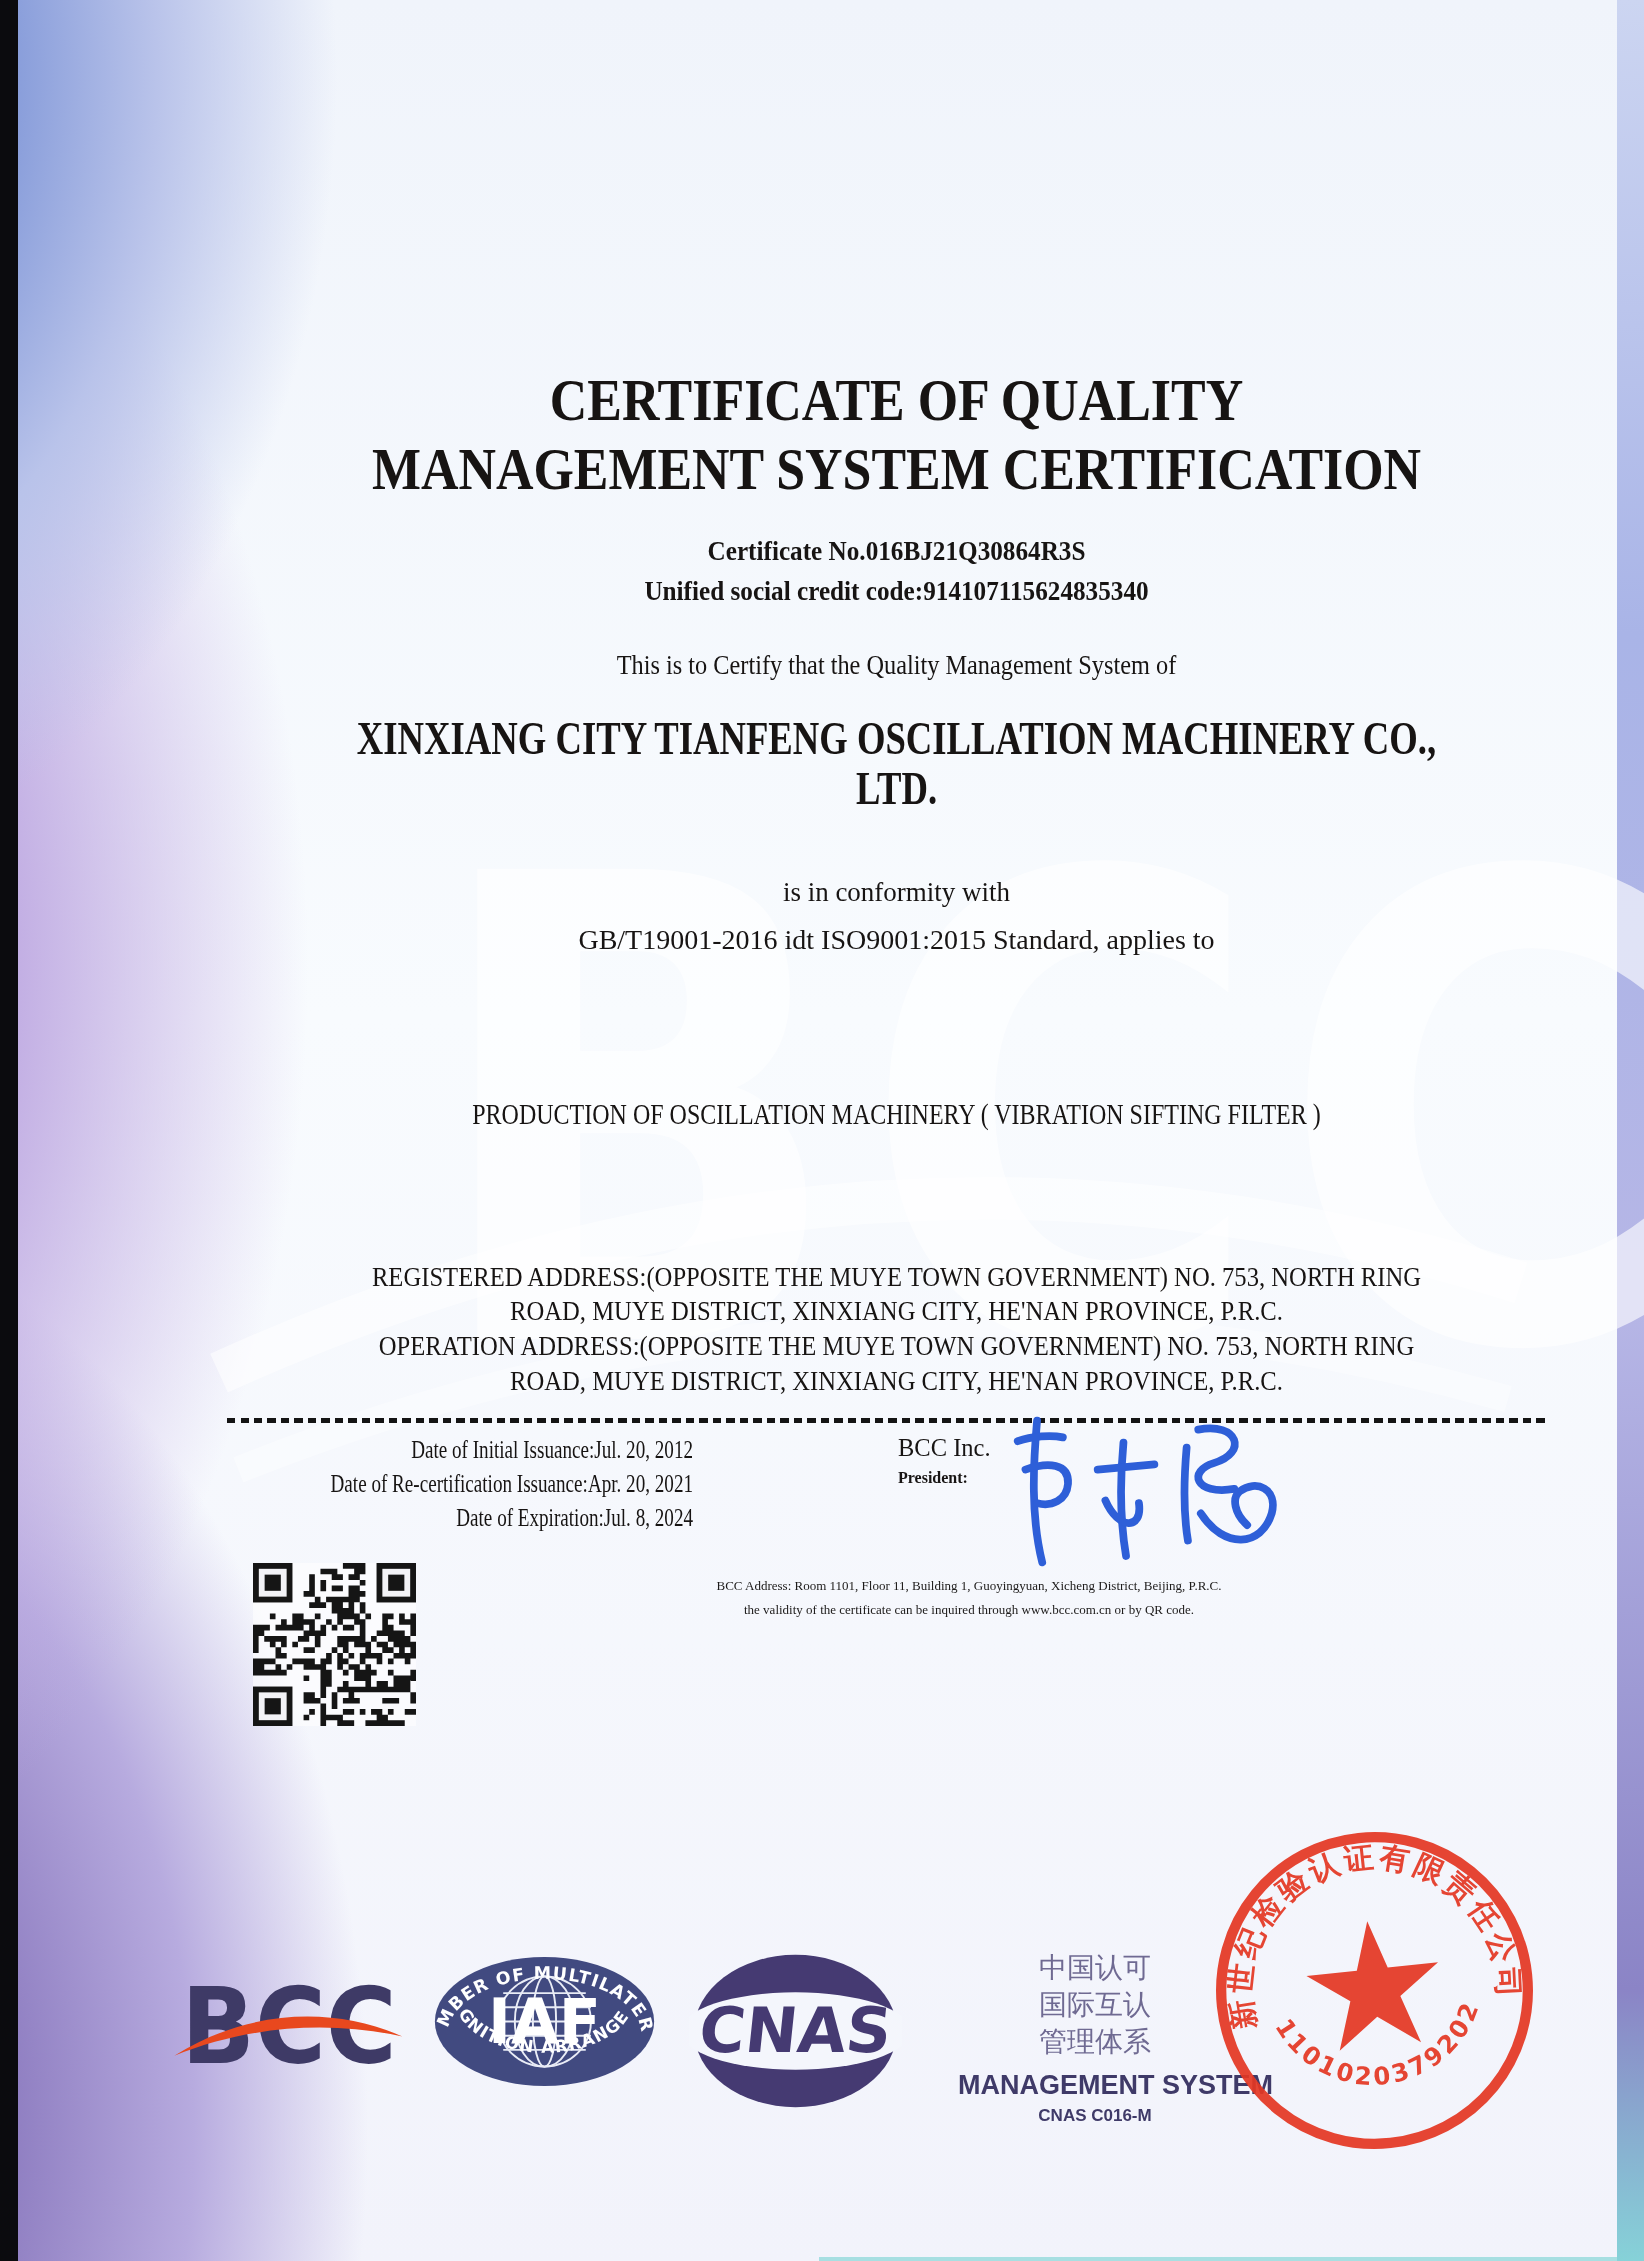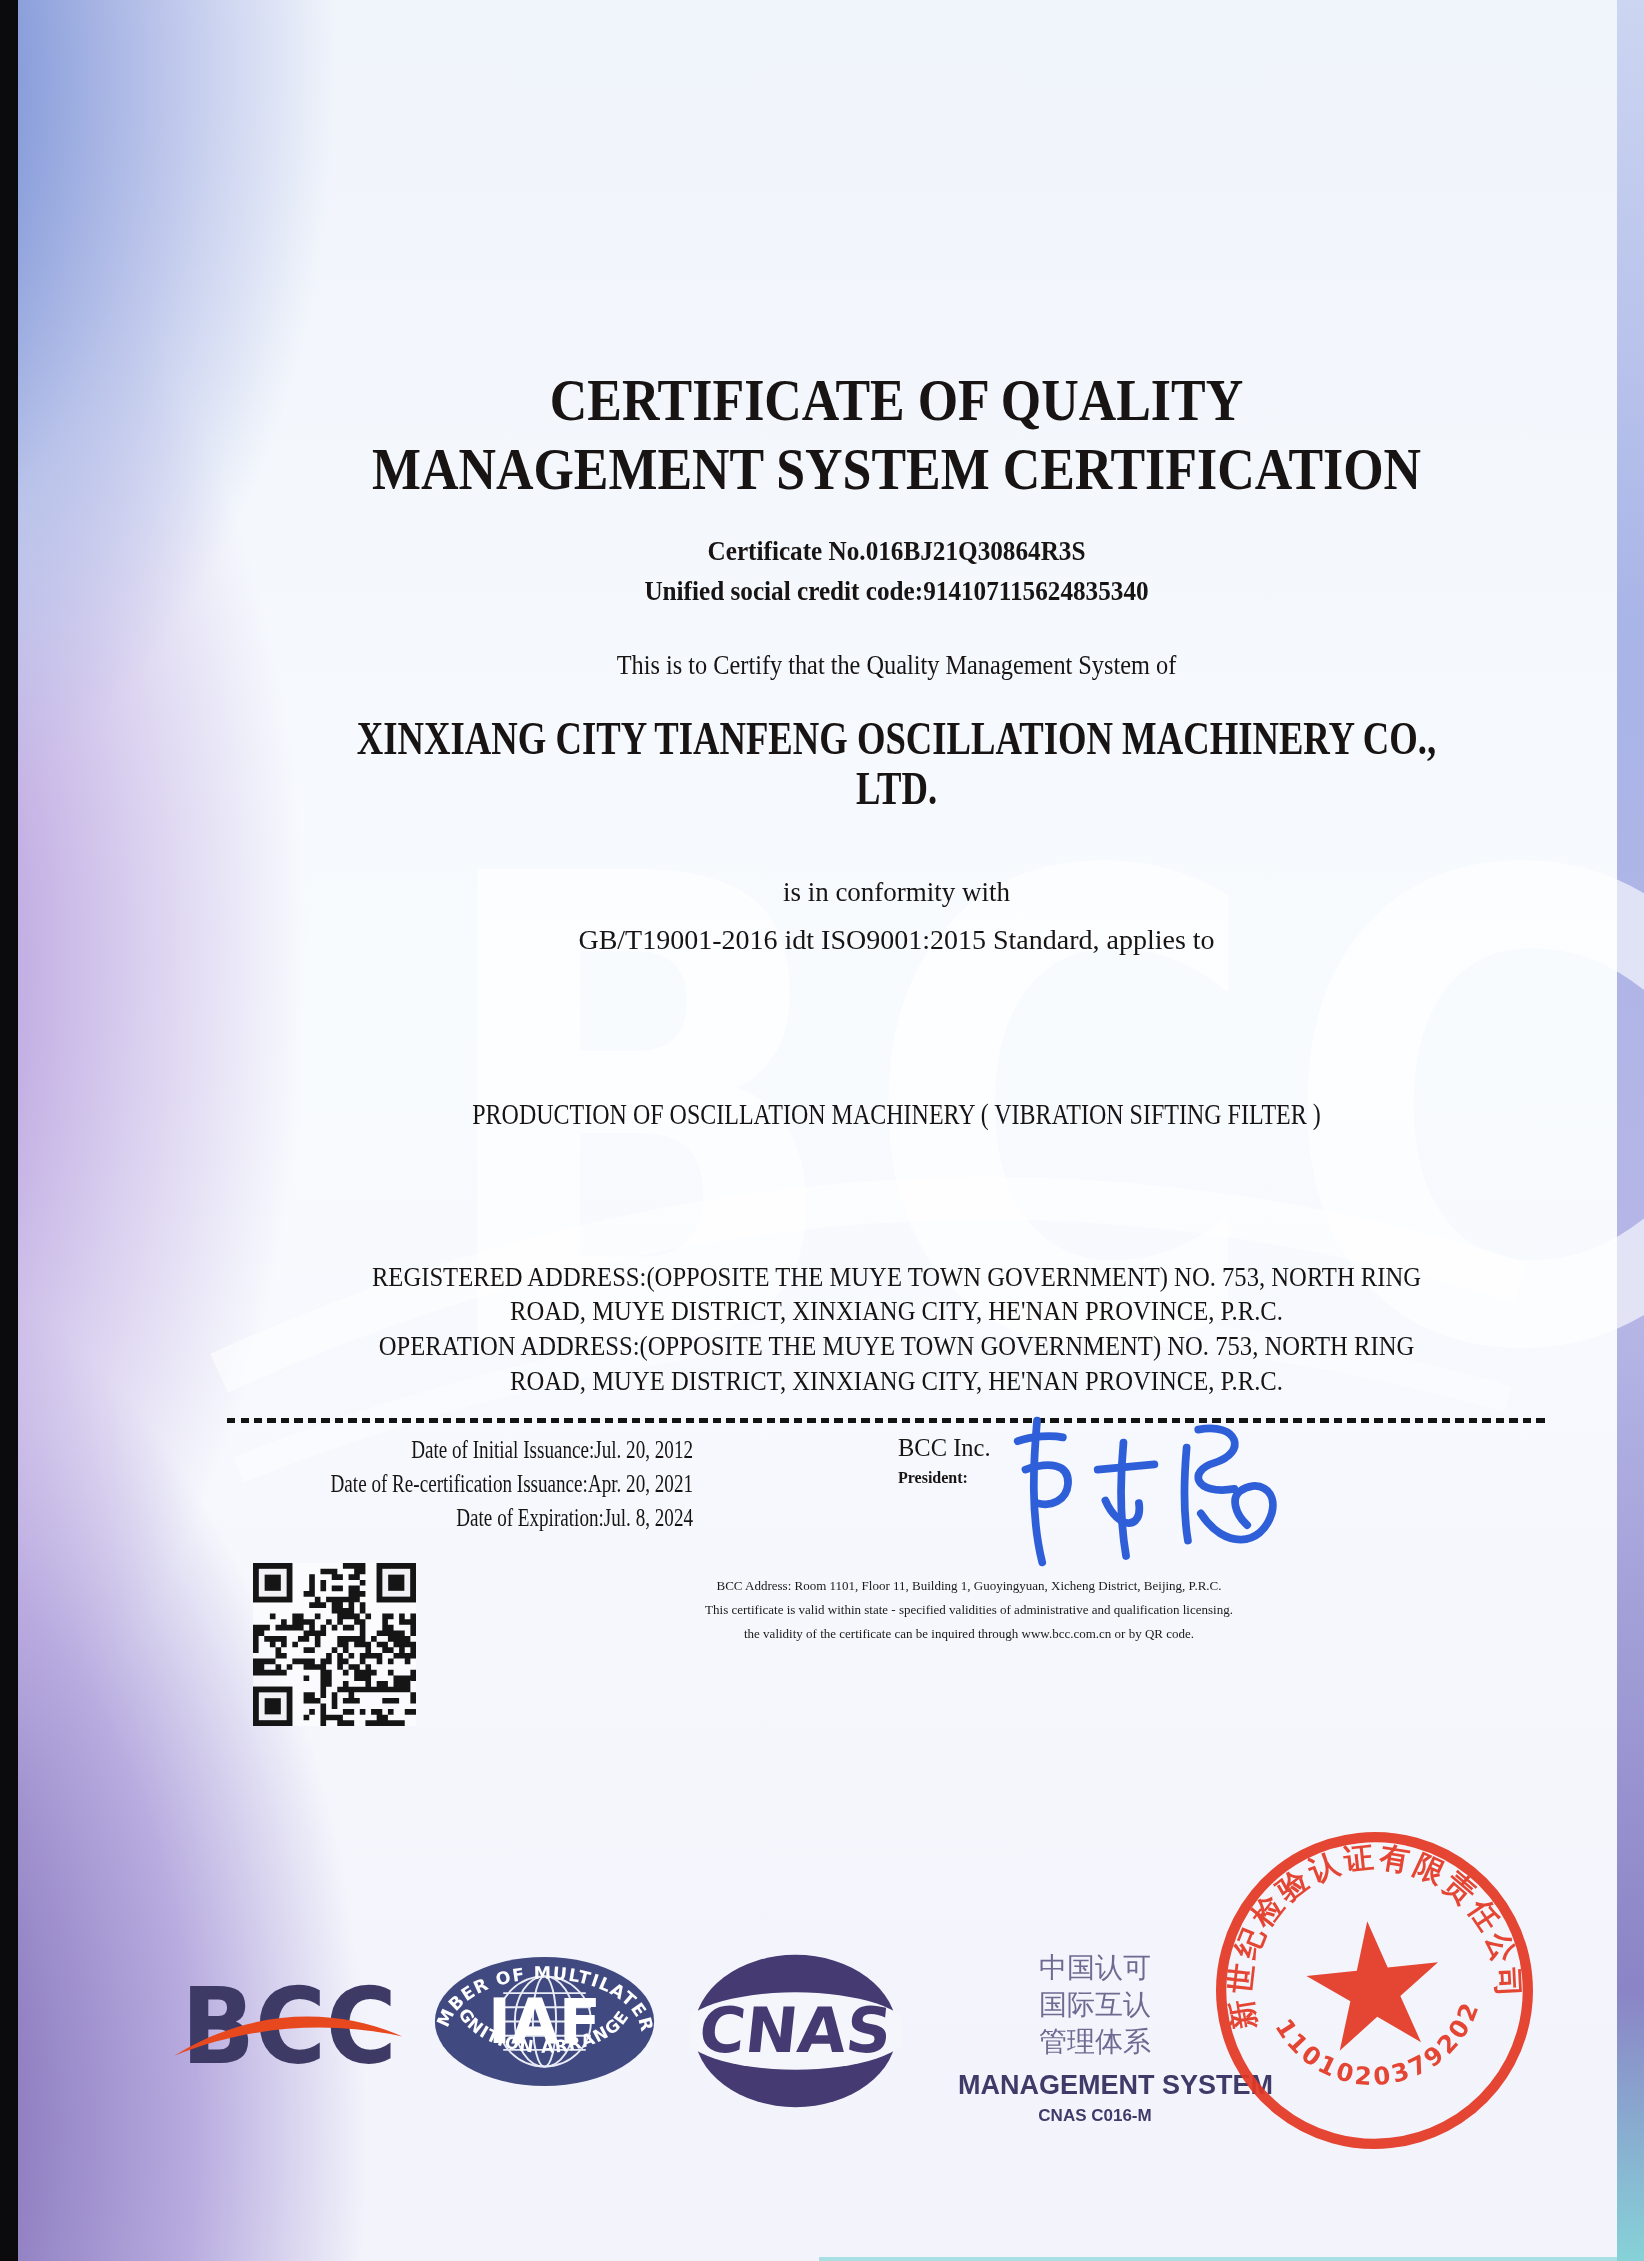--- a/index.html
+++ b/index.html
@@ -128,21 +128,20 @@
         <rect x="200" y="9" width="43" height="43" fill="#f2f2f6"></rect>
         <rect x="209" y="18" width="25" height="25"></rect>
       <rect x="0" y="191" width="61" height="61"></rect>
         <rect x="9" y="200" width="43" height="43" fill="#f2f2f6"></rect>
         <rect x="18" y="209" width="25" height="25"></rect>
     </g>
   </svg>
 
   <div class="abs fineprint">
     <div>BCC Address: Room 1101, Floor 11, Building 1, Guoyingyuan, Xicheng District, Beijing, P.R.C.</div>
-    <div>This certificate is valid within state - specified validities of administrative and qualification licensing.</div>
     <div>the validity of the certificate can be inquired through www.bcc.com.cn or by QR code.</div>
   </div>
 
   <svg class="abs" style="left:173px;top:1972px;" width="232" height="116" viewBox="0 0 360 180">
     <text x="180" y="138" text-anchor="middle" font-size="150" font-weight="bold" fill="#3e3a66" transform="scale(1,1.08)" transform-origin="180 90">BCC</text>
     <path d="M2,130 C 120,56 252,54 356,100 C 246,76 120,82 2,130 Z" fill="#e8481e"></path>
   </svg>
 
   <svg class="abs" style="left:431px;top:1953px;" width="227" height="137" viewBox="0 0 352 212">
     <defs>

